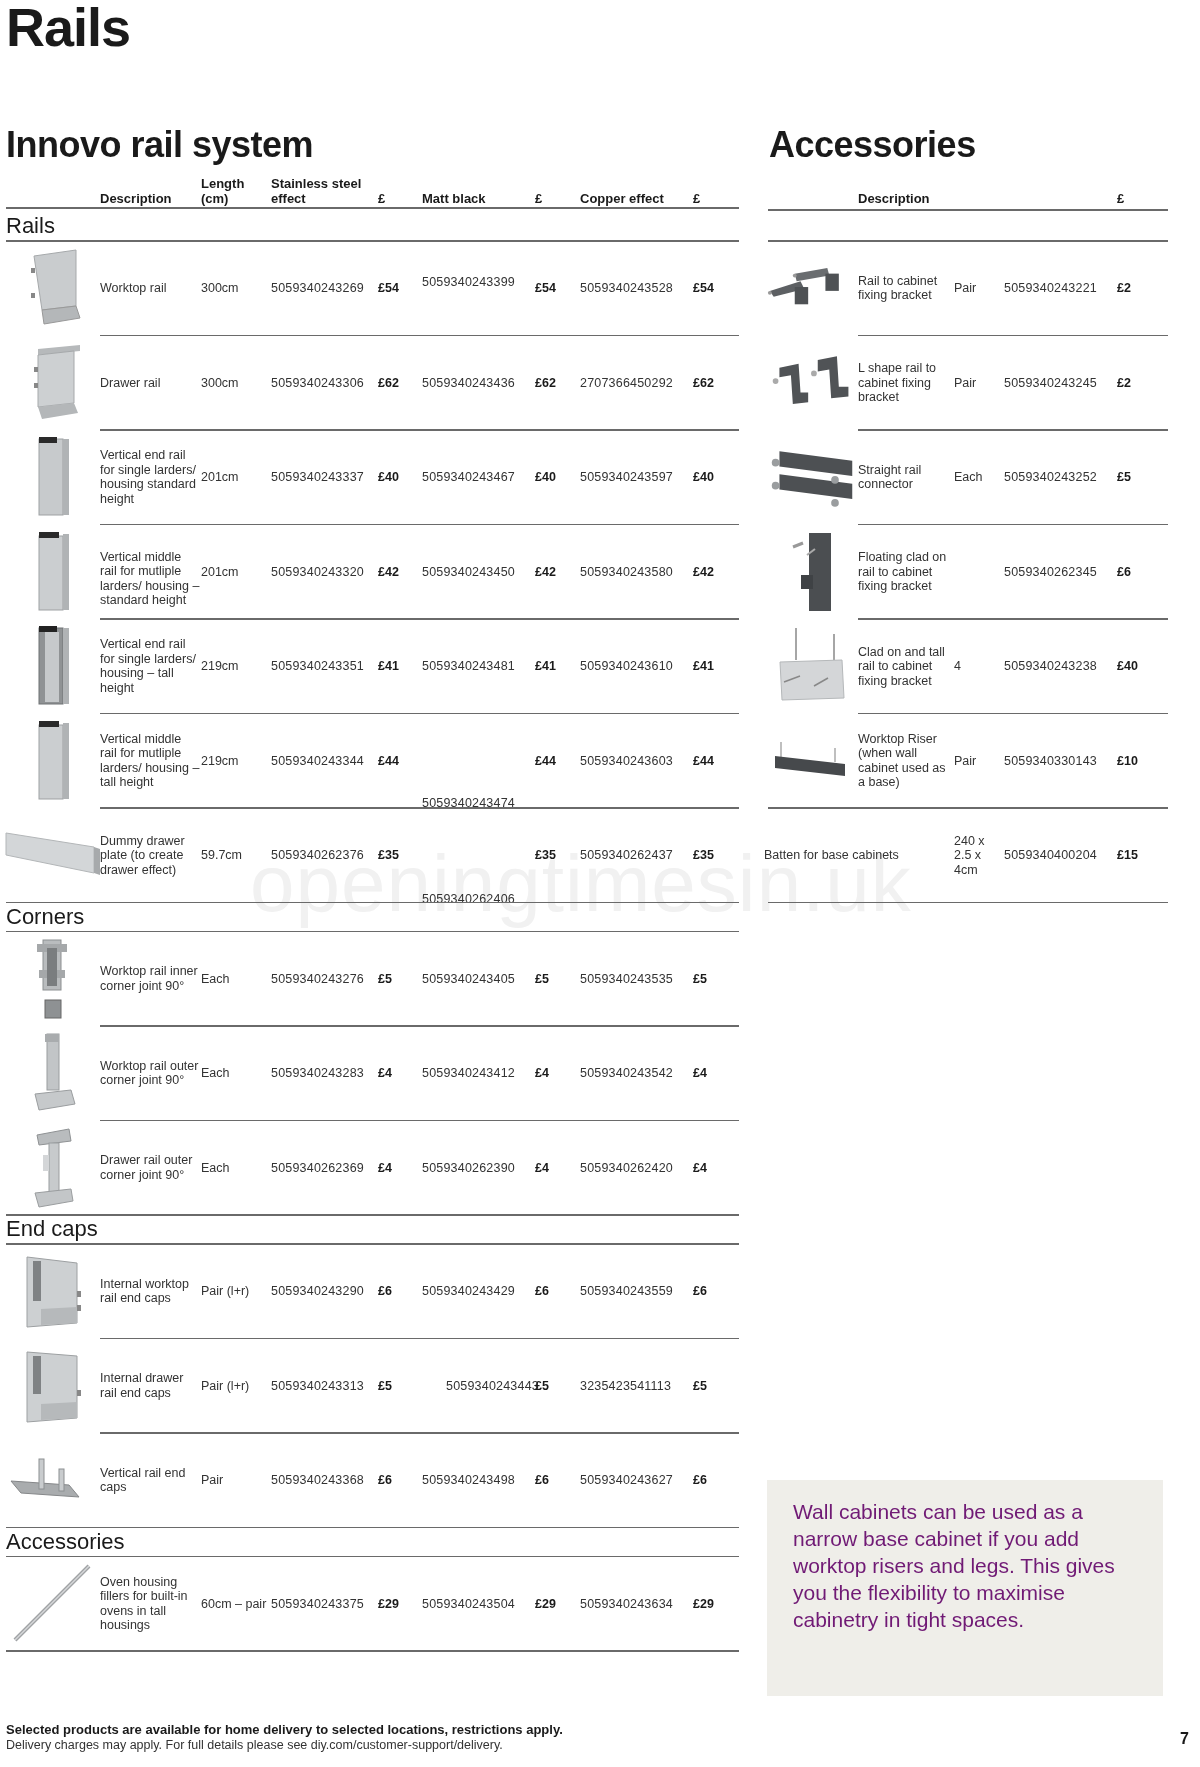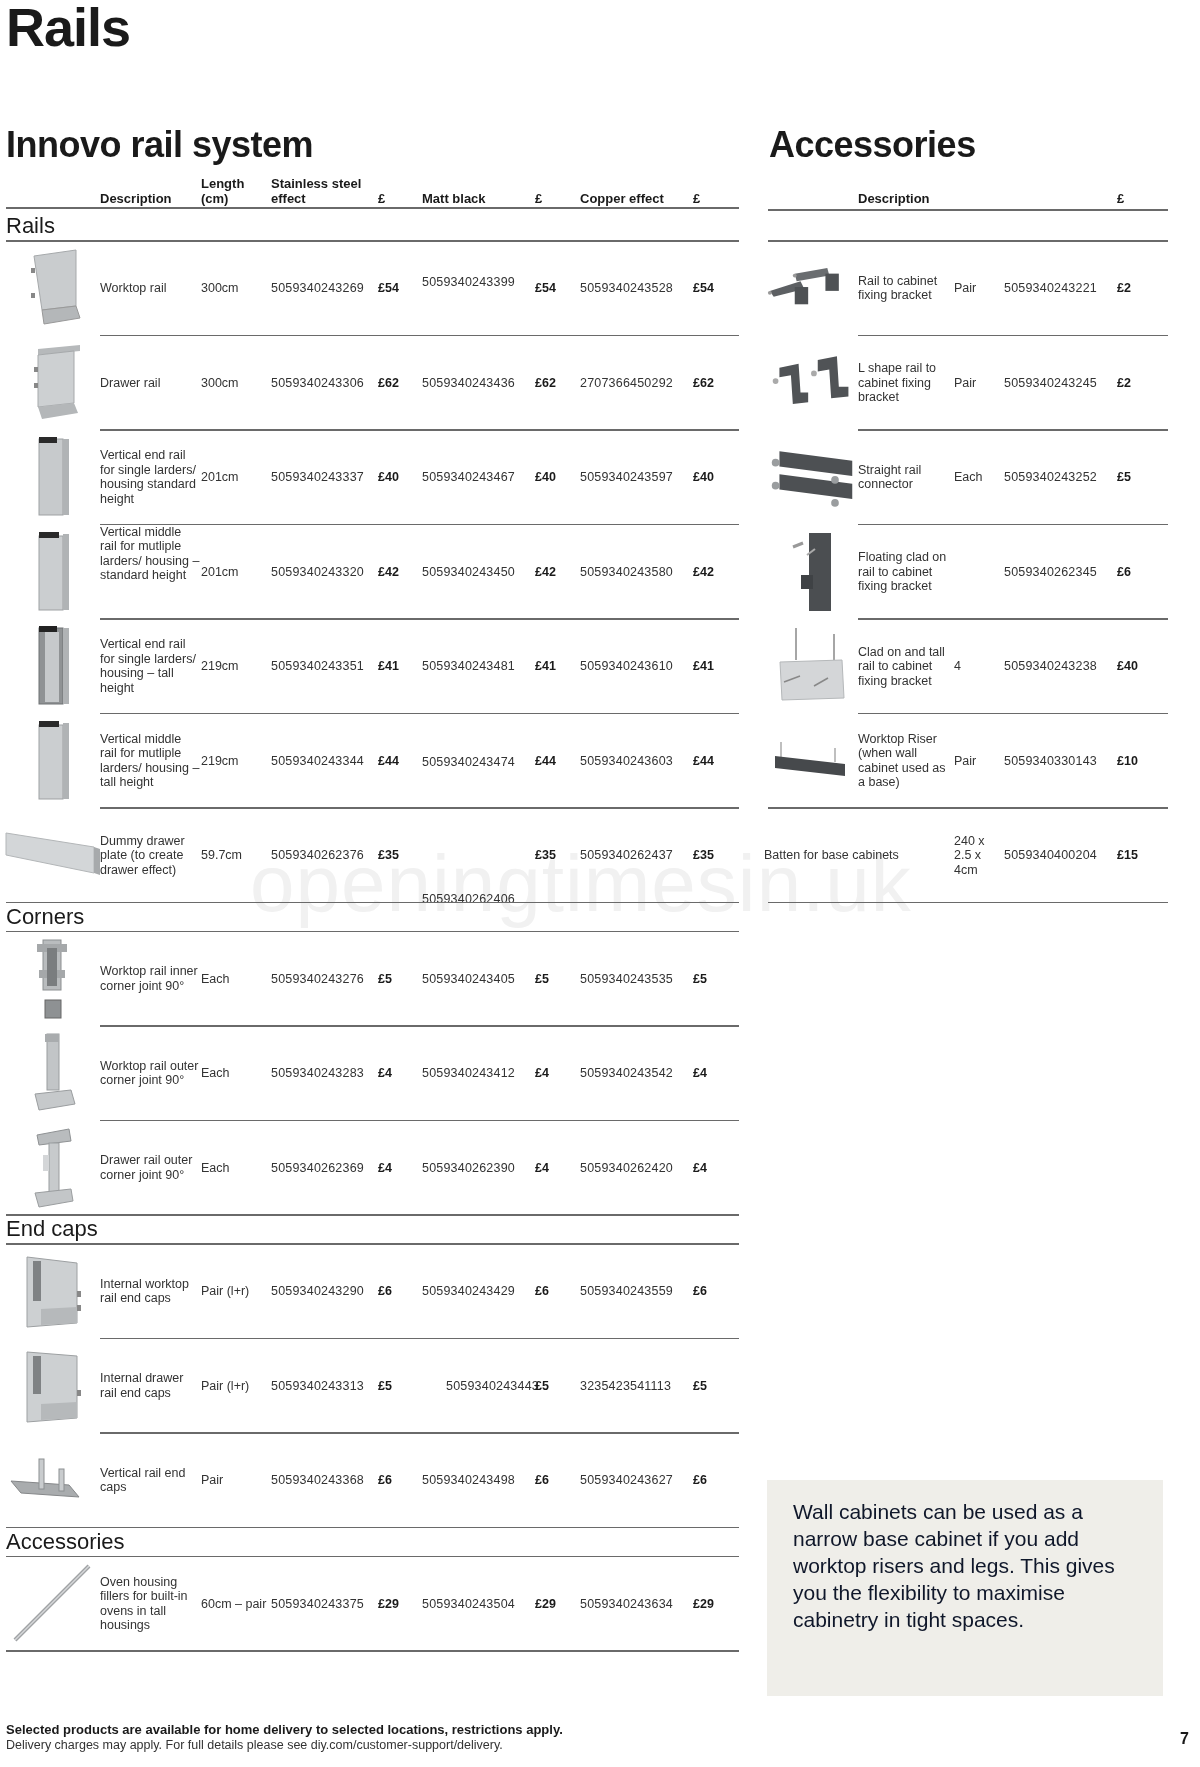--- a/index.html
+++ b/index.html
@@ -16,21 +16,21 @@
   .cell { position: absolute; font-size: 12.5px; line-height: 14.5px; color: #333; display: flex; align-items: center; }
   .cell.price { font-weight: 700; color: #1a1a1a; }
   .cell.ean { letter-spacing: 0.2px; }
 
   .thumb { position: absolute; display: flex; align-items: center; justify-content: center; }
 
   .watermark { position: absolute; left: 250px; top: 838px; font-size: 80px; color: #f1f1f1; font-weight: 300; letter-spacing: 1px; pointer-events: none; z-index: 0; }
 
   .gtk-box { position: absolute; left: 767px; top: 1480px; width: 396px; height: 216px; background: #efeee9; padding: 12px 26px; }
   .gtk-title { font-size: 40px; font-weight: 700; color: #ea7f23; letter-spacing: -0.5px; line-height: 46px; }
-  .gtk-text { margin-top: 6px; font-size: 21px; line-height: 27px; color: #0f172a; }
+  .gtk-text { margin-top: 6px; font-size: 21px; line-height: 27px; color: #701a75; }
 
   .footer-bold { position: absolute; left: 6px; top: 1722px; font-size: 13px; font-weight: 700; color: #1a1a1a; }
   .footer-reg { position: absolute; left: 6px; top: 1738px; font-size: 12.5px; color: #333; }
   .page-num { position: absolute; left: 1180px; top: 1730px; font-size: 16px; font-weight: 700; color: #1a1a1a; }
 </style>
 </head>
 <body>
 
 <div class="watermark">openingtimesin.uk</div>
 
@@ -109,21 +109,21 @@
     </div>
     <div class="hline" style="left: 100px; top: 523.5px; width: 639px;"></div>
     <div>
       <div class="thumb" style="left: 4px; top: 524.5px; width: 100px; height: 94.5px;">
         <svg width="50" height="84" viewBox="0 0 50 84">
           <rect x="10" y="6" width="24" height="74" fill="#cbced0" stroke="#9ea1a3"></rect>
           <rect x="10" y="2" width="20" height="6" fill="#2a2a2a"></rect>
           <rect x="34" y="4" width="6" height="76" fill="#b0b3b5"></rect>
         </svg>
       </div>
-      <div class="cell " style="left: 100px; top: 503px; width: 100px; height: 101px;">Vertical middle rail for mutliple larders/ housing – standard height</div>
+      <div class="cell " style="left: 100px; top: 528px; width: 100px; height: 101px;">Vertical middle rail for mutliple larders/ housing – standard height</div>
       <div class="cell " style="left: 201px; top: 524.5px; width: 66px; height: 94.5px;">201cm</div>
       <div class="cell ean" style="left: 271px; top: 524.5px; width: 104px; height: 94.5px;">5059340243320</div>
       <div class="cell price" style="left: 378px; top: 524.5px; width: 40px; height: 94.5px;">£42</div>
       <div class="cell ean" style="left: 422px; top: 524.5px; width: 108px; height: 94.5px;">5059340243450</div>
       <div class="cell price" style="left: 535px; top: 524.5px; width: 40px; height: 94.5px;">£42</div>
       <div class="cell ean" style="left: 580px; top: 524.5px; width: 108px; height: 94.5px;">5059340243580</div>
       <div class="cell price" style="left: 693px; top: 524.5px; width: 40px; height: 94.5px;">£42</div>
     </div>
     <div class="hline" style="left: 100px; top: 618px; width: 639px;"></div>
     <div>
@@ -150,21 +150,21 @@
         <svg width="50" height="84" viewBox="0 0 50 84">
           <rect x="10" y="6" width="24" height="74" fill="#cbced0" stroke="#9ea1a3"></rect>
           <rect x="10" y="2" width="20" height="6" fill="#2a2a2a"></rect>
           <rect x="34" y="4" width="6" height="76" fill="#b0b3b5"></rect>
         </svg>
       </div>
       <div class="cell " style="left: 100px; top: 713.5px; width: 100px; height: 94.5px;">Vertical middle rail for mutliple larders/ housing – tall height</div>
       <div class="cell " style="left: 201px; top: 713.5px; width: 66px; height: 94.5px;">219cm</div>
       <div class="cell ean" style="left: 271px; top: 713.5px; width: 104px; height: 94.5px;">5059340243344</div>
       <div class="cell price" style="left: 378px; top: 713.5px; width: 40px; height: 94.5px;">£44</div>
-      <div class="cell ean" style="left: 422px; top: 715px; width: 108px; height: 94.5px;">5059340243474</div>
+      <div class="cell ean" style="left: 422px; top: 756px; width: 108px; height: 94.5px;">5059340243474</div>
       <div class="cell price" style="left: 535px; top: 713.5px; width: 40px; height: 94.5px;">£44</div>
       <div class="cell ean" style="left: 580px; top: 713.5px; width: 108px; height: 94.5px;">5059340243603</div>
       <div class="cell price" style="left: 693px; top: 713.5px; width: 40px; height: 94.5px;">£44</div>
     </div>
     <div class="hline" style="left: 100px; top: 807px; width: 639px;"></div>
     <div>
       <div class="thumb" style="left: 4px; top: 808px; width: 100px; height: 94.5px;">
         <svg width="100" height="60" viewBox="0 0 100 60">
           <path d="M2 8 L90 22 L90 48 L2 30 Z" fill="#d3d6d8" stroke="#b3b6b8"></path>
           <path d="M90 22 L96 24 L96 50 L90 48 Z" fill="#a7aaac"></path>

